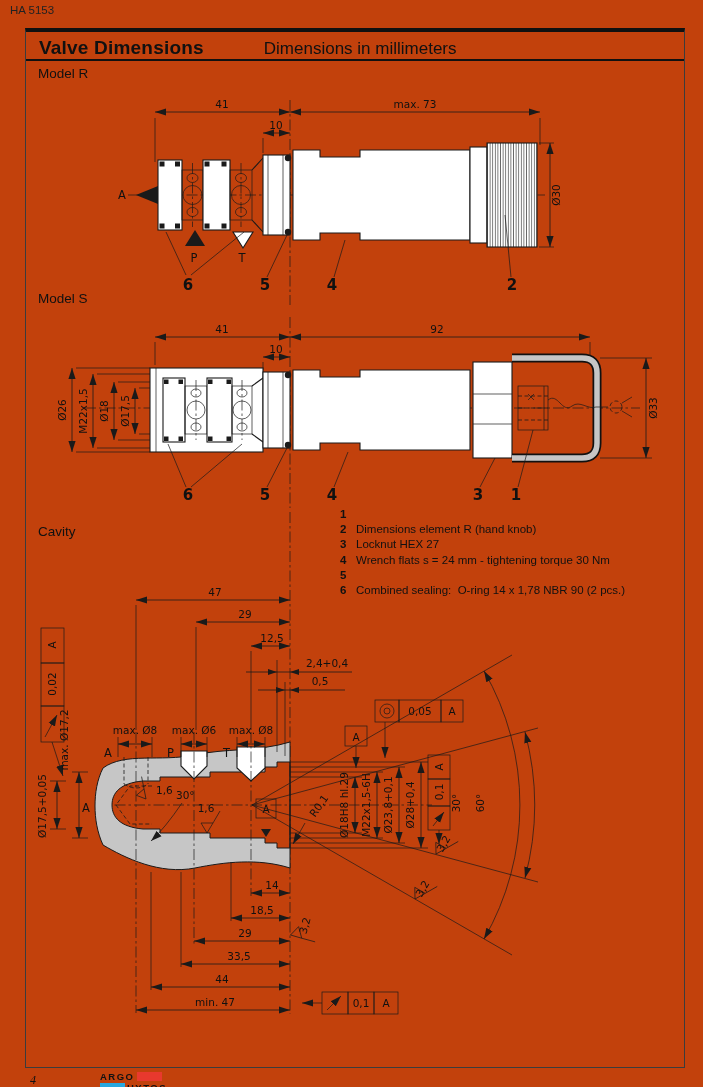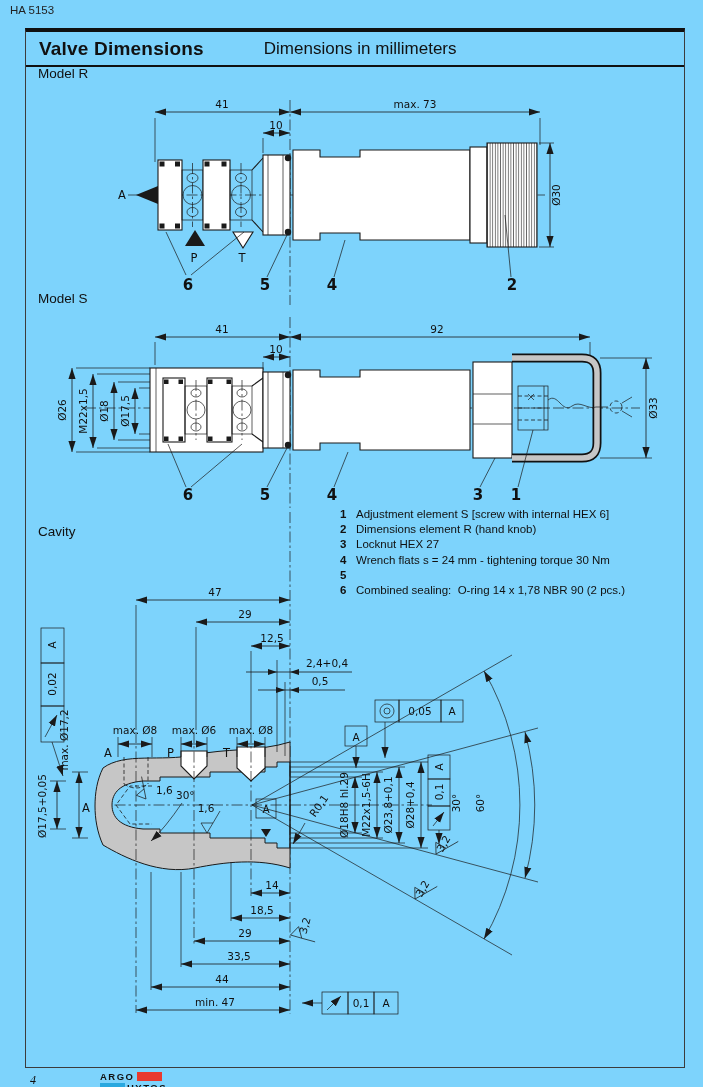--- a/index.html
+++ b/index.html
@@ -1,22 +1,22 @@
 <!DOCTYPE html>
 <html><head>
 <meta charset="utf-8">
 <style>
   html,body{margin:0;padding:0;background:#fff}
-  .page{position:relative;width:703px;height:1087px;background:#7dd3fc;overflow:hidden;
+  .page{position:relative;width:703px;height:1087px;background:#c2410c;overflow:hidden;
         font-family:"Liberation Sans",sans-serif;color:#111}
   .doc-number{position:absolute;left:10px;top:4px;font-size:11.5px;color:#222}
   .frame{position:absolute;left:25px;top:28px;width:660px;height:1040px;
          border:1.5px solid #3c3c3c;border-top:4px solid #101010;box-sizing:border-box}
-  .title-bar{position:absolute;left:0;top:0;width:100%;height:35px;border-bottom:2px solid #101010;
-             display:flex;align-items:center;box-sizing:border-box}
+  .title-bar{position:absolute;left:0;top:0;width:100%;height:29px;border-bottom:2px solid #101010;
+             display:flex;align-items:flex-end;box-sizing:border-box}
   .title{font-size:19px;font-weight:bold;margin-left:13px;letter-spacing:.2px}
   .subtitle{font-size:17px;margin-left:60px}
   .heading{position:absolute;font-size:13.5px;font-weight:normal}
   .h-model-r{left:38px;top:66px}
   .h-model-s{left:38px;top:291px}
   .h-cavity{left:38px;top:524px}
   svg.drawing{position:absolute;left:0;overflow:visible}
   .svg-r{top:90px}.svg-s{top:315px}.svg-c{top:510px}
   
   .ln{stroke:#1a1a1a;stroke-width:1.1;fill:none}
@@ -445,21 +445,20 @@
       <line class="tn" x1="327" y1="1010" x2="341" y2="996" marker-end="url(#a3)"></line>
       <text class="mid" x="361" y="1007">0,1</text>
       <text class="mid" x="386" y="1007">A</text>
       <line class="tn" x1="322" y1="1003" x2="302" y2="1003" marker-end="url(#a3)"></line>
     </g>
   </svg>
 
   <div class="legend">
     <div class="lrow">
         <span class="n">1</span>
-        <span class="t">Adjustment element S [screw with internal HEX 6]</span>
       </div>
     <div class="lrow">
         <span class="n">2</span>
         <span class="t">Dimensions element R (hand knob)</span>
       </div>
     <div class="lrow">
         <span class="n">3</span>
         <span class="t">Locknut HEX 27</span>
       </div>
     <div class="lrow">

